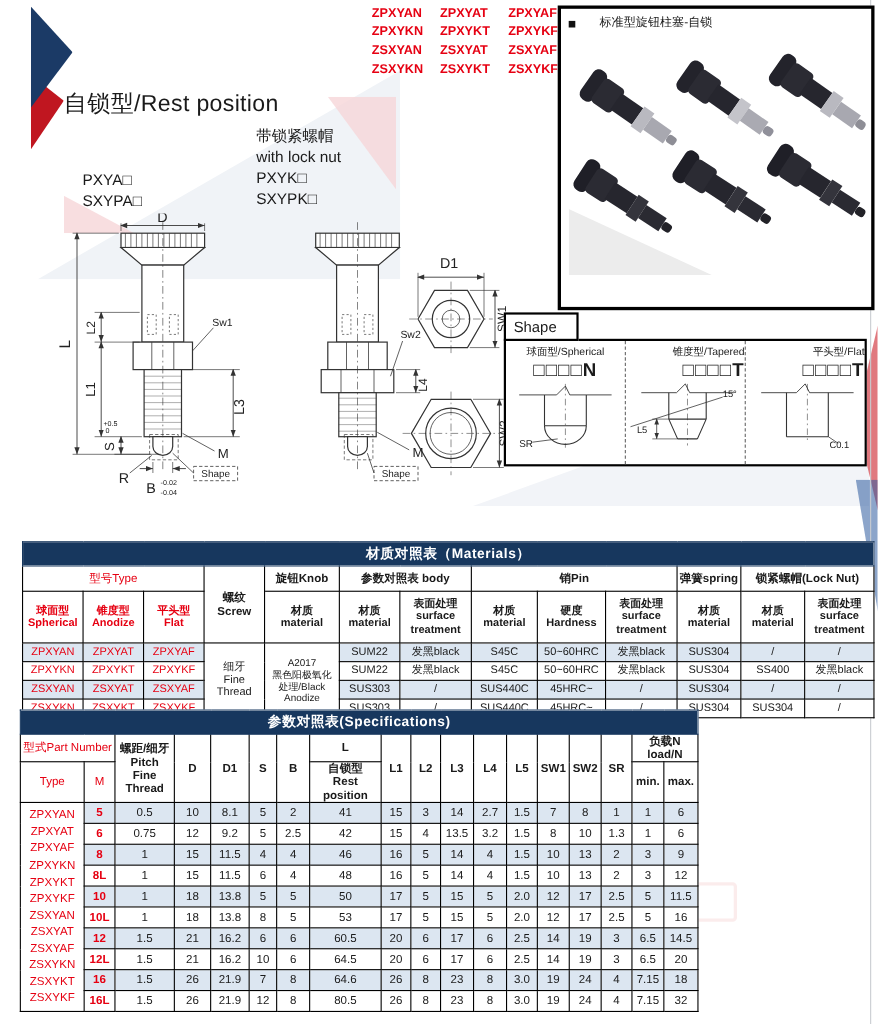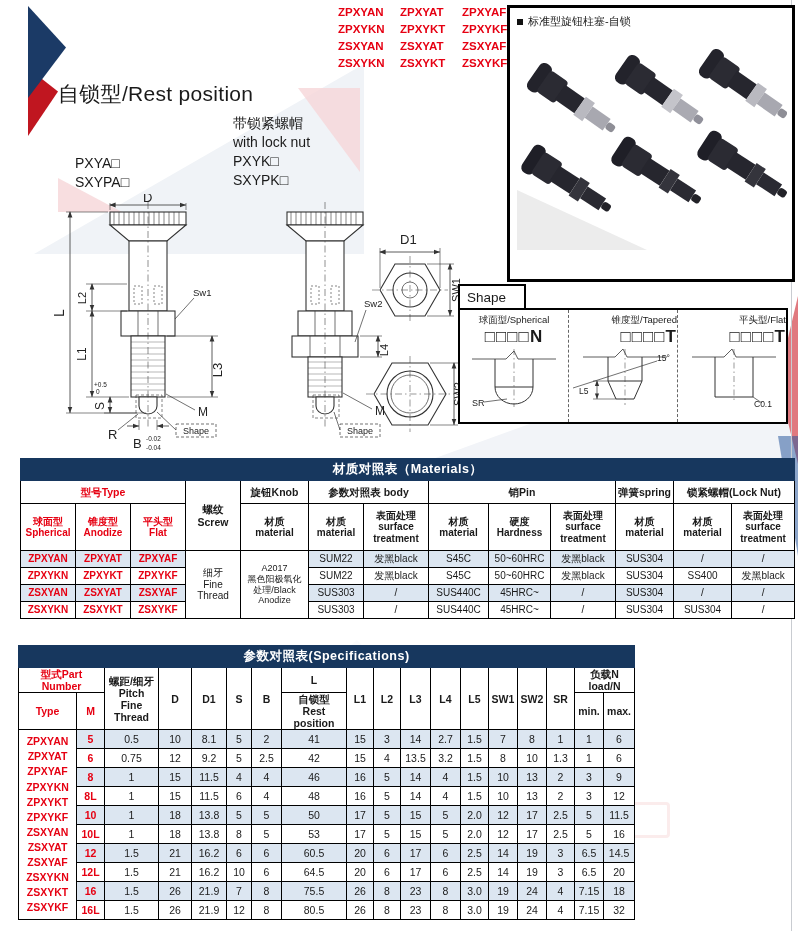--- a/index.html
+++ b/index.html
@@ -28,21 +28,21 @@
   .bedge{left:778px;top:436px;width:20px;height:120px;background:#2d5b9e;
          clip-path:polygon(100% 0,100% 100%,0 0);opacity:.55;}
   .wm-glyph{border:3px solid rgba(214,70,70,.10);border-radius:4px;}
   
   .codes{left:338px;top:6px;width:165px;display:grid;
          grid-template-columns:62px 62px 58px;grid-auto-rows:17px;}
   .codes span{color:#e60012;font-weight:bold;font-size:11.5px;}
   
   .infobox{left:507px;top:5px;width:288px;height:277px;border:3px solid #000;
            background:#fff;box-sizing:border-box;padding:5px 7px;}
-  .bullet-line{font-size:11px;line-height:17px;display:flex;align-items:center;gap:5px;}
+  .bullet-line{font-size:11px;line-height:17px;display:flex;align-items:center;gap:22px;}
   .bullet-sq{width:6px;height:6px;background:#111;display:inline-block;flex:0 0 auto;}
   
   .page-title{left:58px;top:80px;font-size:21px;font-weight:500;letter-spacing:.3px;}
   .variant{font-size:14px;line-height:19px;}
   .v-left{left:75px;top:154px;}
   .v-right{left:233px;top:114px;}
   
   .shapebox{left:458px;top:284px;width:332px;height:142px;}
   .shape-tab{position:absolute;left:0;top:0;width:68px;height:26px;border:2px solid #000;
              background:#fff;box-sizing:border-box;font-size:13.5px;display:flex;
@@ -53,22 +53,22 @@
   .shape-col + .shape-col{border-left:1px dashed #666;text-align:right;}
   .shape-title{font-size:9.5px;}
   .shape-code{font-size:17px;font-weight:bold;letter-spacing:1px;line-height:20px;}
   
   table{border-collapse:collapse;table-layout:fixed;position:absolute;background:#fff;}
   th,td{border:1px solid #000;text-align:center;vertical-align:middle;padding:0 1px;
         font-size:10.5px;line-height:1.15;white-space:pre-line;overflow:hidden;}
   .tbar th{background:#17375e;color:#fff;border:1px solid #17375e;height:21px;
            font-size:12.5px;font-weight:bold;letter-spacing:.5px;}
   thead th{font-weight:bold;background:#fff;}
-  th.red,td.red{color:#e60012;font-weight:bold;}
-  #materials{left:20px;top:458px;width:770px;}
+  th.red,td.red{color:#e60012;font-weight:normal;}
+  #materials{left:20px;top:492px;width:770px;}
   #materials thead tr.hA th{height:22px;font-size:10.5px;}
   #materials thead tr.hB th{height:46px;font-size:10px;font-weight:bold;}
   #materials tbody td{height:16px;font-size:10px;}
   #materials tbody tr:nth-child(odd) td{background:#dce6f1;}
   #materials tbody tr:nth-child(odd) td.wcell,
   #materials tbody td.wcell{background:#fff;}
   td.knobcell{font-size:9px !important;line-height:1.2;}
   #specs{left:18px;top:645px;width:616px;}
   #specs thead tr.hA th{height:20px;font-size:10.5px;}
   #specs thead tr.hB th{height:30px;font-size:10.5px;}
@@ -698,21 +698,21 @@
           <td>6.5</td>
           <td>20</td>
         </tr>
         <tr>
           <td class="red mcol">16</td>
           <td>1.5</td>
           <td>26</td>
           <td>21.9</td>
           <td>7</td>
           <td>8</td>
-          <td>75.5</td>
+          <td>64.6</td>
           <td>26</td>
           <td>8</td>
           <td>23</td>
           <td>8</td>
           <td>3.0</td>
           <td>19</td>
           <td>24</td>
           <td>4</td>
           <td>7.15</td>
           <td>18</td>

